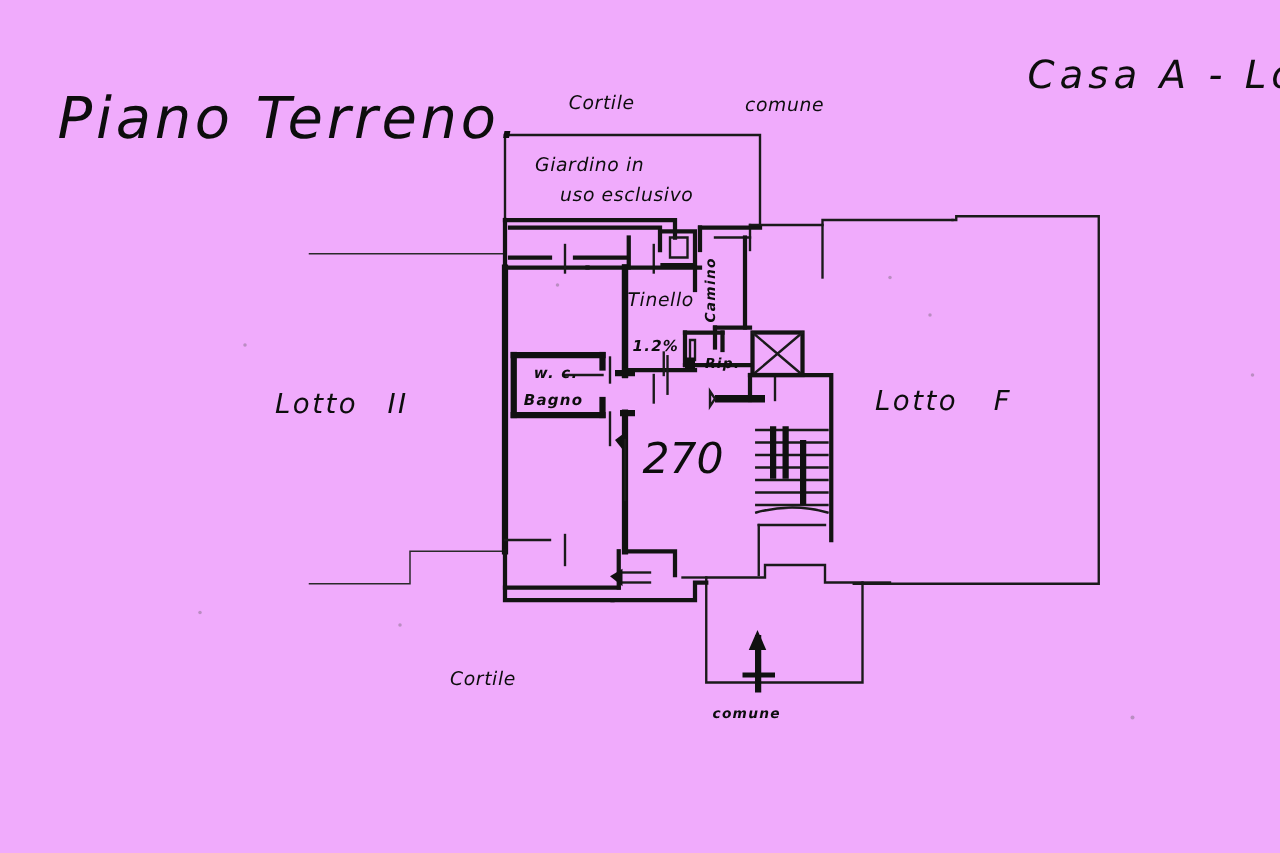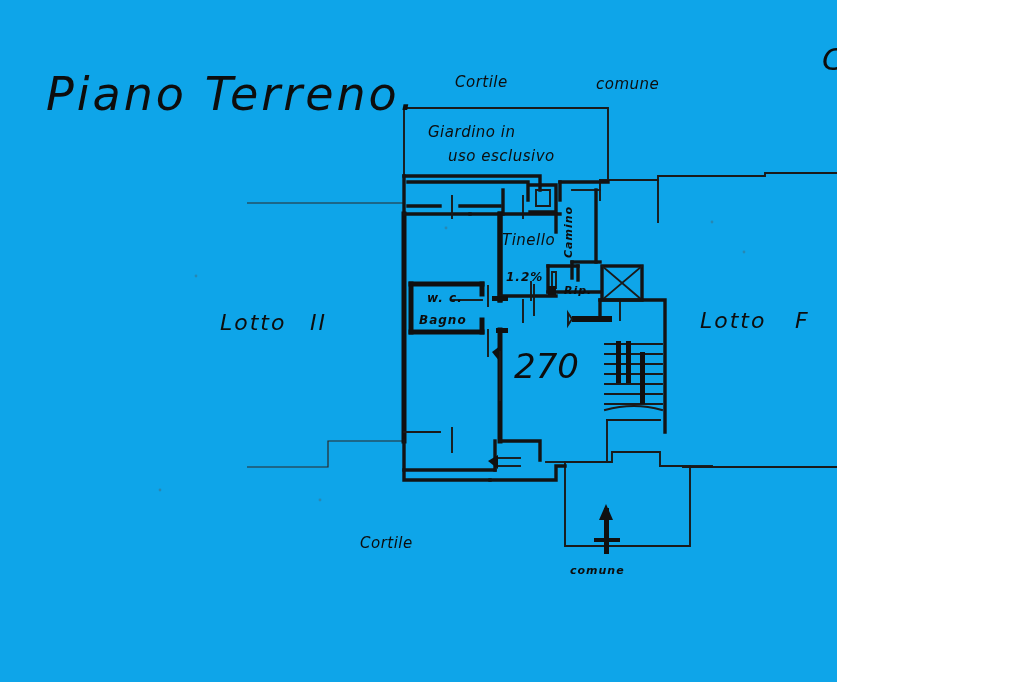--- a/index.html
+++ b/index.html
@@ -2,23 +2,23 @@
 <html><head>
 <meta charset="utf-8">
 <style>
   html, body {
     margin: 0;
     padding: 0;
     background: #ffffff;
   }
   #plan-root {
     position: relative;
-    width: 837px;
+    width: 1024px;
     height: 682px;
-    background: #0ea5e9;
+    background: #f0abfc;
     overflow: hidden;
     font-family: "DejaVu Sans", sans-serif;
   }
   #plan-svg {
     position: absolute;
     left: 0;
     top: 0;
     width: 1024px;
     height: 682px;
   }

